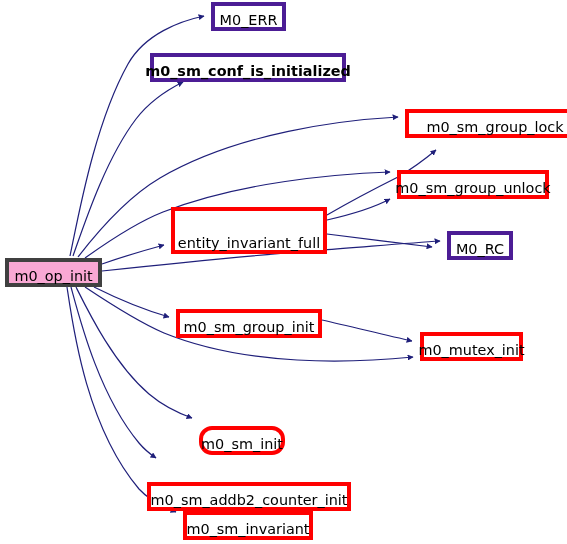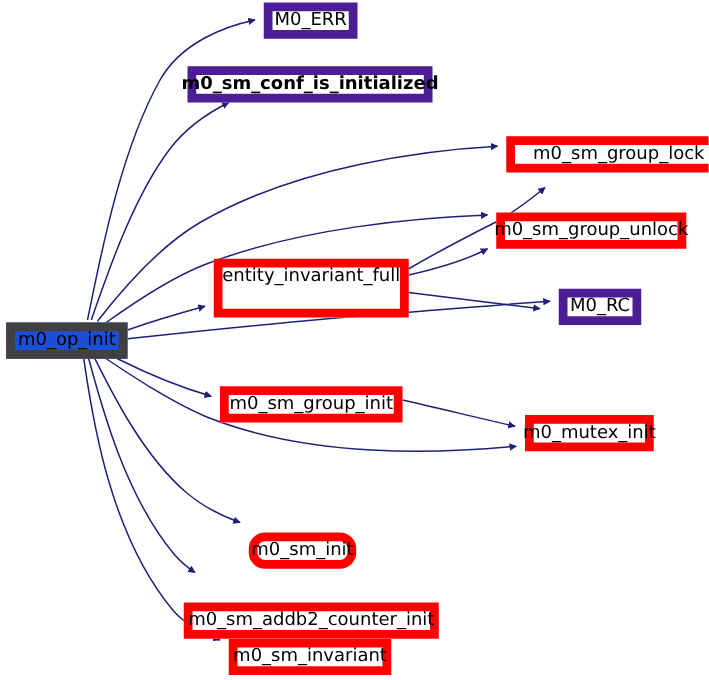--- a/index.html
+++ b/index.html
@@ -21,35 +21,35 @@
     position: absolute;
     left: 0;
     top: 0;
     width: 567px;
     height: 544px;
   }
   .node {
     position: absolute;
     box-sizing: border-box;
     display: flex;
-    align-items: flex-start;
+    align-items: flex-end;
     justify-content: center;
     background: #ffffff;
-    border: 7px solid #4c1d95;
+    border: 4px solid #4c1d95;
     font-size: 14.4px;
     line-height: 1;
     color: #000000;
     white-space: nowrap;
     letter-spacing: 0px;
   }
   .node.red {
     border-color: #ff0000;
   }
   .node.root {
-    background: #1d4ed8;
+    background: #f9a8d4;
     border-color: #404040;
   }
   .node-label {
     display: block;
     padding: 0 6px;
   }
 </style>
 </head>
 <body>
 

